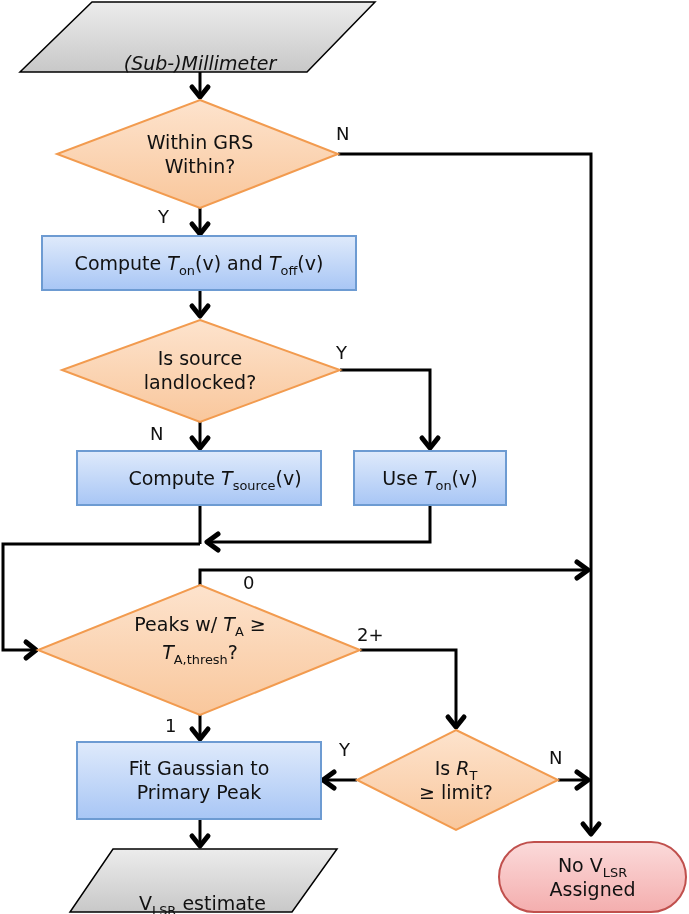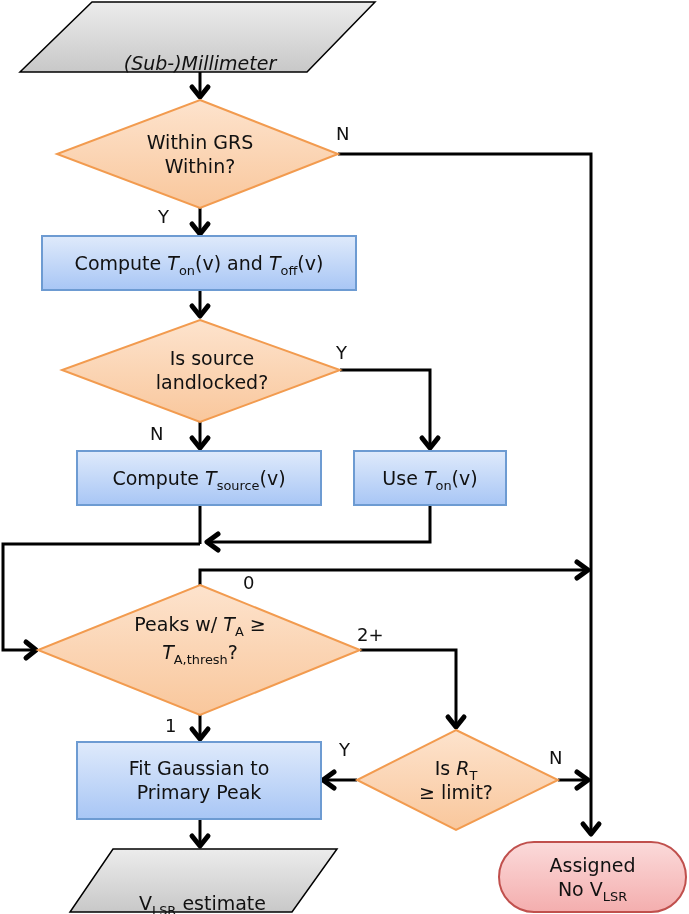--- a/index.html
+++ b/index.html
@@ -90,26 +90,26 @@
 
 <div class="lbl" style="left:100px; top:130px; width:200px;">
   <div>Within GRS</div>
   <div>Within?</div>
 </div>
 
 <div class="lbl" style="left:42px; top:251px; width:314px;">
   <span>Compute </span><span class="it">T</span><sub>on</sub><span>(v) and </span><span class="it">T</span><sub>off</sub><span>(v)</span>
 </div>
 
-<div class="lbl" style="left:112px; top:346px; width:200px;">
+<div class="lbl" style="left:100px; top:346px; width:200px;">
   <div>Is source</div>
   <div>landlocked?</div>
 </div>
 
-<div class="lbl" style="left:77px; top:466px; width:244px;">
+<div class="lbl" style="left:77px; top:466px; width:244px;padding-left:16px;">
   <span>Compute </span><span class="it">T</span><sub>source</sub><span>(v)</span>
 </div>
 
 <div class="lbl" style="left:354px; top:466px; width:152px;">
   <span>Use </span><span class="it">T</span><sub>on</sub><span>(v)</span>
 </div>
 
 <div class="lbl" style="left:100px; top:610px; width:200px; line-height:28px;">
   <div><span>Peaks w/ </span><span class="it">T</span><sub>A</sub><span> ≥</span></div>
   <div><span class="it">T</span><sub>A,thresh</sub><span>?</span></div>
@@ -124,22 +124,22 @@
   <div><span>Is </span><span class="it">R</span><sub>T</sub></div>
   <div>≥  limit?</div>
 </div>
 
 <div class="lbl" style="left:90px; top:891px; width:225px;">
   <div><span>V</span><sub>LSR</sub><span> estimate</span></div>
   <div><span>from </span><sup>13</sup><span>CO</span></div>
 </div>
 
 <div class="lbl" style="left:499px; top:853px; width:187px;">
+  <div><span>No V</span><sub>LSR</sub></div>
   <div>Assigned</div>
-  <div><span>No V</span><sub>LSR</sub></div>
 </div>
 
 <div class="edge" style="left:336px; top:124px;">N</div>
 <div class="edge" style="left:158px; top:207px;">Y</div>
 <div class="edge" style="left:336px; top:343px;">Y</div>
 <div class="edge" style="left:150px; top:424px;">N</div>
 <div class="edge" style="left:243px; top:573px;">0</div>
 <div class="edge" style="left:357px; top:625px;">2+</div>
 <div class="edge" style="left:165px; top:716px;">1</div>
 <div class="edge" style="left:339px; top:740px;">Y</div>

